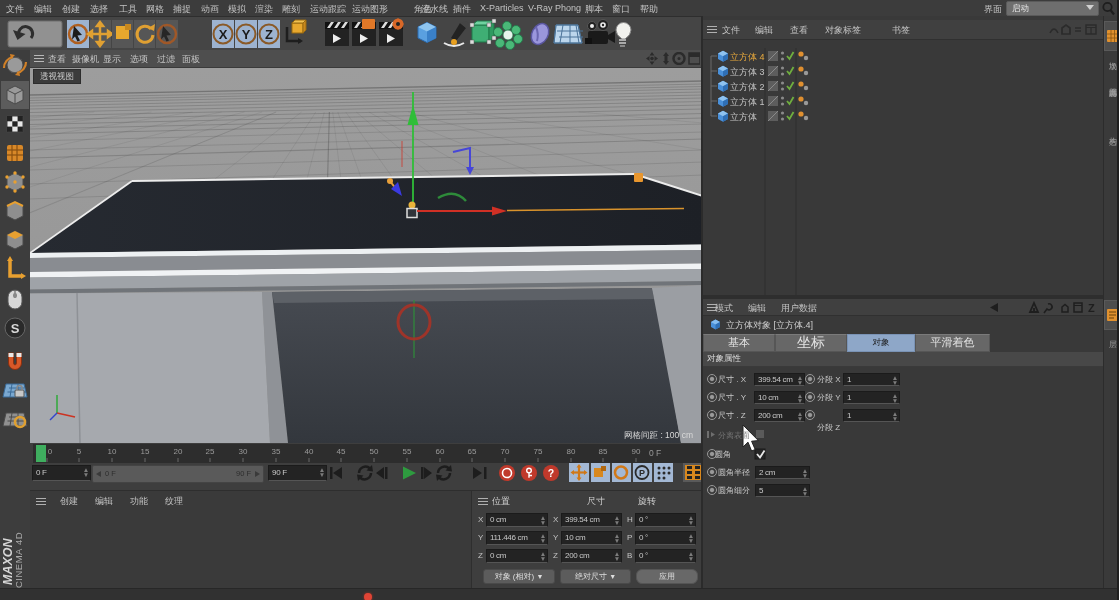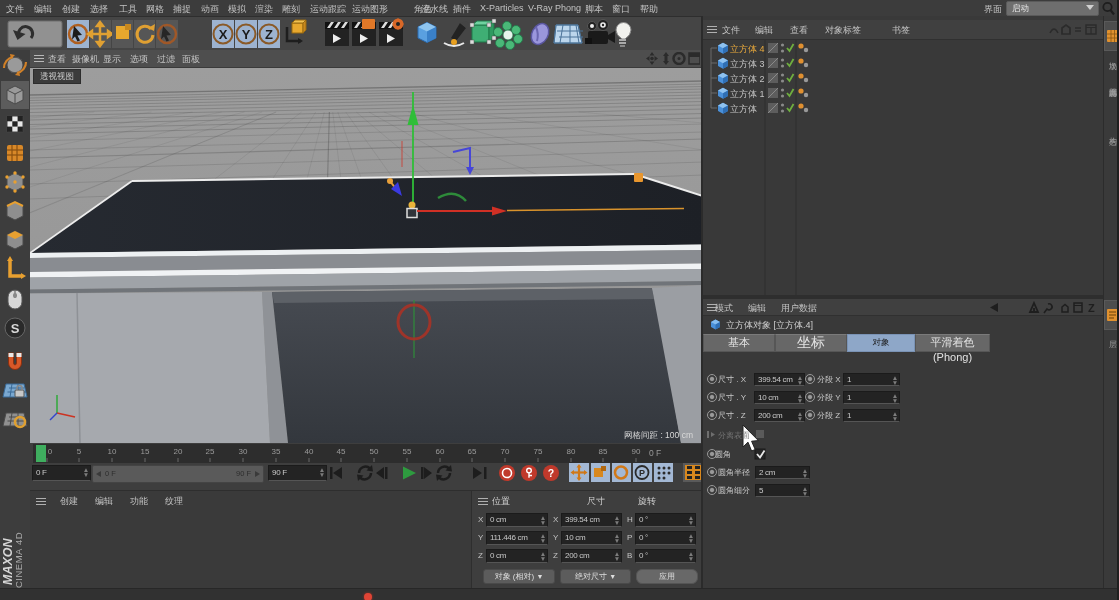--- a/index.html
+++ b/index.html
@@ -615,21 +615,21 @@
     <span class="abs t9" style="left:189px;top:4px">书签</span>
     <svg class="abs" style="left:345px;top:3px" width="50" height="13" viewBox="0 0 50 13">
       <path d="M2 10 q4 -8 8 0" fill="none" stroke="#2b2b2b" stroke-width="1.5"></path>
       <path d="M14 11 v-6 l4 -3 4 3 v6 z" fill="none" stroke="#2b2b2b" stroke-width="1.7"></path>
       <path d="M27 5 h6 M27 8 h6" stroke="#2b2b2b" stroke-width="1.5"></path>
       <rect x="38" y="2" width="10" height="9" fill="none" stroke="#2b2b2b" stroke-width="1.5"></rect>
       <path d="M38 4.5 h10 M43 4.5 v6.5" stroke="#2b2b2b" stroke-width="1.2"></path>
     </svg>
   </div>
 
-  <div class="abs" id="omrows" style="left:0;top:24px;width:400px;height:255px">
+  <div class="abs" id="omrows" style="left:0;top:32px;width:400px;height:255px">
     <svg class="abs" style="left:0;top:0" width="400" height="255" viewBox="0 0 400 255">
       <line x1="62" y1="0" x2="62" y2="255" stroke="#2f2f2f"></line>
       <line x1="93" y1="0" x2="93" y2="255" stroke="#2f2f2f"></line>
       <line x1="8" y1="8" x2="8" y2="68" stroke="#6a6a6a"></line>
       <g stroke="#6a6a6a">
         <line x1="8" y1="8" x2="14" y2="8"></line>
           <line x1="8" y1="23" x2="14" y2="23"></line>
         <line x1="8" y1="38" x2="14" y2="38"></line>
           <line x1="8" y1="53" x2="14" y2="53"></line>
         <line x1="8" y1="68" x2="14" y2="68"></line>
@@ -749,20 +749,23 @@
     <span class="abs t9" style="left:23px;top:3px;color:#cfcfcf">立方体对象 [立方体.4]</span>
   </div>
 
   <div class="abs" style="left:0;top:318px;width:400px;height:17px">
     <div class="abs" style="left:0;top:0;width:70px;height:16px;background:#676767;border:1px solid #565656;border-top-color:#7a7a7a;color:#e2e2e2;font-size:11px;line-height:15px;text-align:center">基本</div>
     <div class="abs" style="left:72px;top:0;width:70px;height:16px;background:#676767;border:1px solid #565656;border-top-color:#7a7a7a;color:#e2e2e2;font-size:14px;line-height:15px;text-align:center">坐标</div>
     <div class="abs" style="left:144px;top:0;width:66px;height:16px;background:#8ea7c8;border:1px solid #7a93b5;color:#1d1d1d;font-size:8.5px;line-height:15px;text-align:center">对象</div>
     <div class="abs" style="left:212px;top:0;width:73px;height:16px;background:#676767;border:1px solid #565656;border-top-color:#7a7a7a;color:#e2e2e2;font-size:11px;line-height:15px;text-align:center">平滑着色(Phong)</div>
   </div>
 
+  <div class="abs" style="left:0;top:336px;width:400px;height:14px;background:#484848;border-bottom:1px solid #3a3a3a">
+    <span class="abs" style="left:4px;top:1px;font-size:8.5px;color:#dadada">对象属性</span>
+  </div>
   <div class="abs" id="amrows" style="left:0;top:350px;width:400px;height:222px">
     <svg class="abs" style="left:0;top:0" width="400" height="222" viewBox="0 0 400 222">
       <g fill="none" stroke="#9a9a9a" stroke-width="1">
         <circle cx="9" cy="13" r="4.5"></circle>
           <circle cx="9" cy="13" r="1.8" fill="#9a9a9a"></circle>
         <circle cx="107" cy="13" r="4.5"></circle>
           <circle cx="107" cy="13" r="1.8" fill="#9a9a9a"></circle>
         <circle cx="9" cy="31" r="4.5"></circle>
           <circle cx="9" cy="31" r="1.8" fill="#9a9a9a"></circle>
         <circle cx="107" cy="31" r="4.5"></circle>
@@ -787,21 +790,21 @@
     <span class="abs t8" style="left:15px;top:8px;color:#c9c9c9">尺寸 . X</span>
     <div class="inp" style="left:51px;top:7px;width:44px;height:11px">399.54 cm<span class="spin">▲<br>▼</span></div>
     <span class="abs t8" style="left:114px;top:8px;color:#c9c9c9">分段 X</span>
     <div class="inp" style="left:140px;top:7px;width:50px;height:11px">1<span class="spin">▲<br>▼</span></div>
     <span class="abs t8" style="left:15px;top:26px;color:#c9c9c9">尺寸 . Y</span>
     <div class="inp" style="left:51px;top:25px;width:44px;height:11px">10 cm<span class="spin">▲<br>▼</span></div>
     <span class="abs t8" style="left:114px;top:26px;color:#c9c9c9">分段 Y</span>
     <div class="inp" style="left:140px;top:25px;width:50px;height:11px">1<span class="spin">▲<br>▼</span></div>
     <span class="abs t8" style="left:15px;top:44px;color:#c9c9c9">尺寸 . Z</span>
     <div class="inp" style="left:51px;top:43px;width:44px;height:11px">200 cm<span class="spin">▲<br>▼</span></div>
-    <span class="abs t8" style="left:114px;top:44px;color:#c9c9c9">分段 Z</span>
+    <span class="abs t8" style="left:114px;top:56px;color:#c9c9c9">分段 Z</span>
     <div class="inp" style="left:140px;top:43px;width:50px;height:11px">1<span class="spin">▲<br>▼</span></div>
     <span class="abs t8" style="left:15px;top:64px;color:#757575">分离表面</span>
     <span class="abs t8" style="left:12px;top:83px;color:#c9c9c9">圆角</span>
     <span class="abs t8" style="left:15px;top:101px;color:#c9c9c9">圆角半径</span>
     <div class="inp" style="left:52px;top:100px;width:48px;height:11px">2 cm<span class="spin">▲<br>▼</span></div>
     <span class="abs t8" style="left:15px;top:119px;color:#c9c9c9">圆角细分</span>
     <div class="inp" style="left:52px;top:118px;width:48px;height:11px">5<span class="spin">▲<br>▼</span></div>
   </div>
 </div>
 

